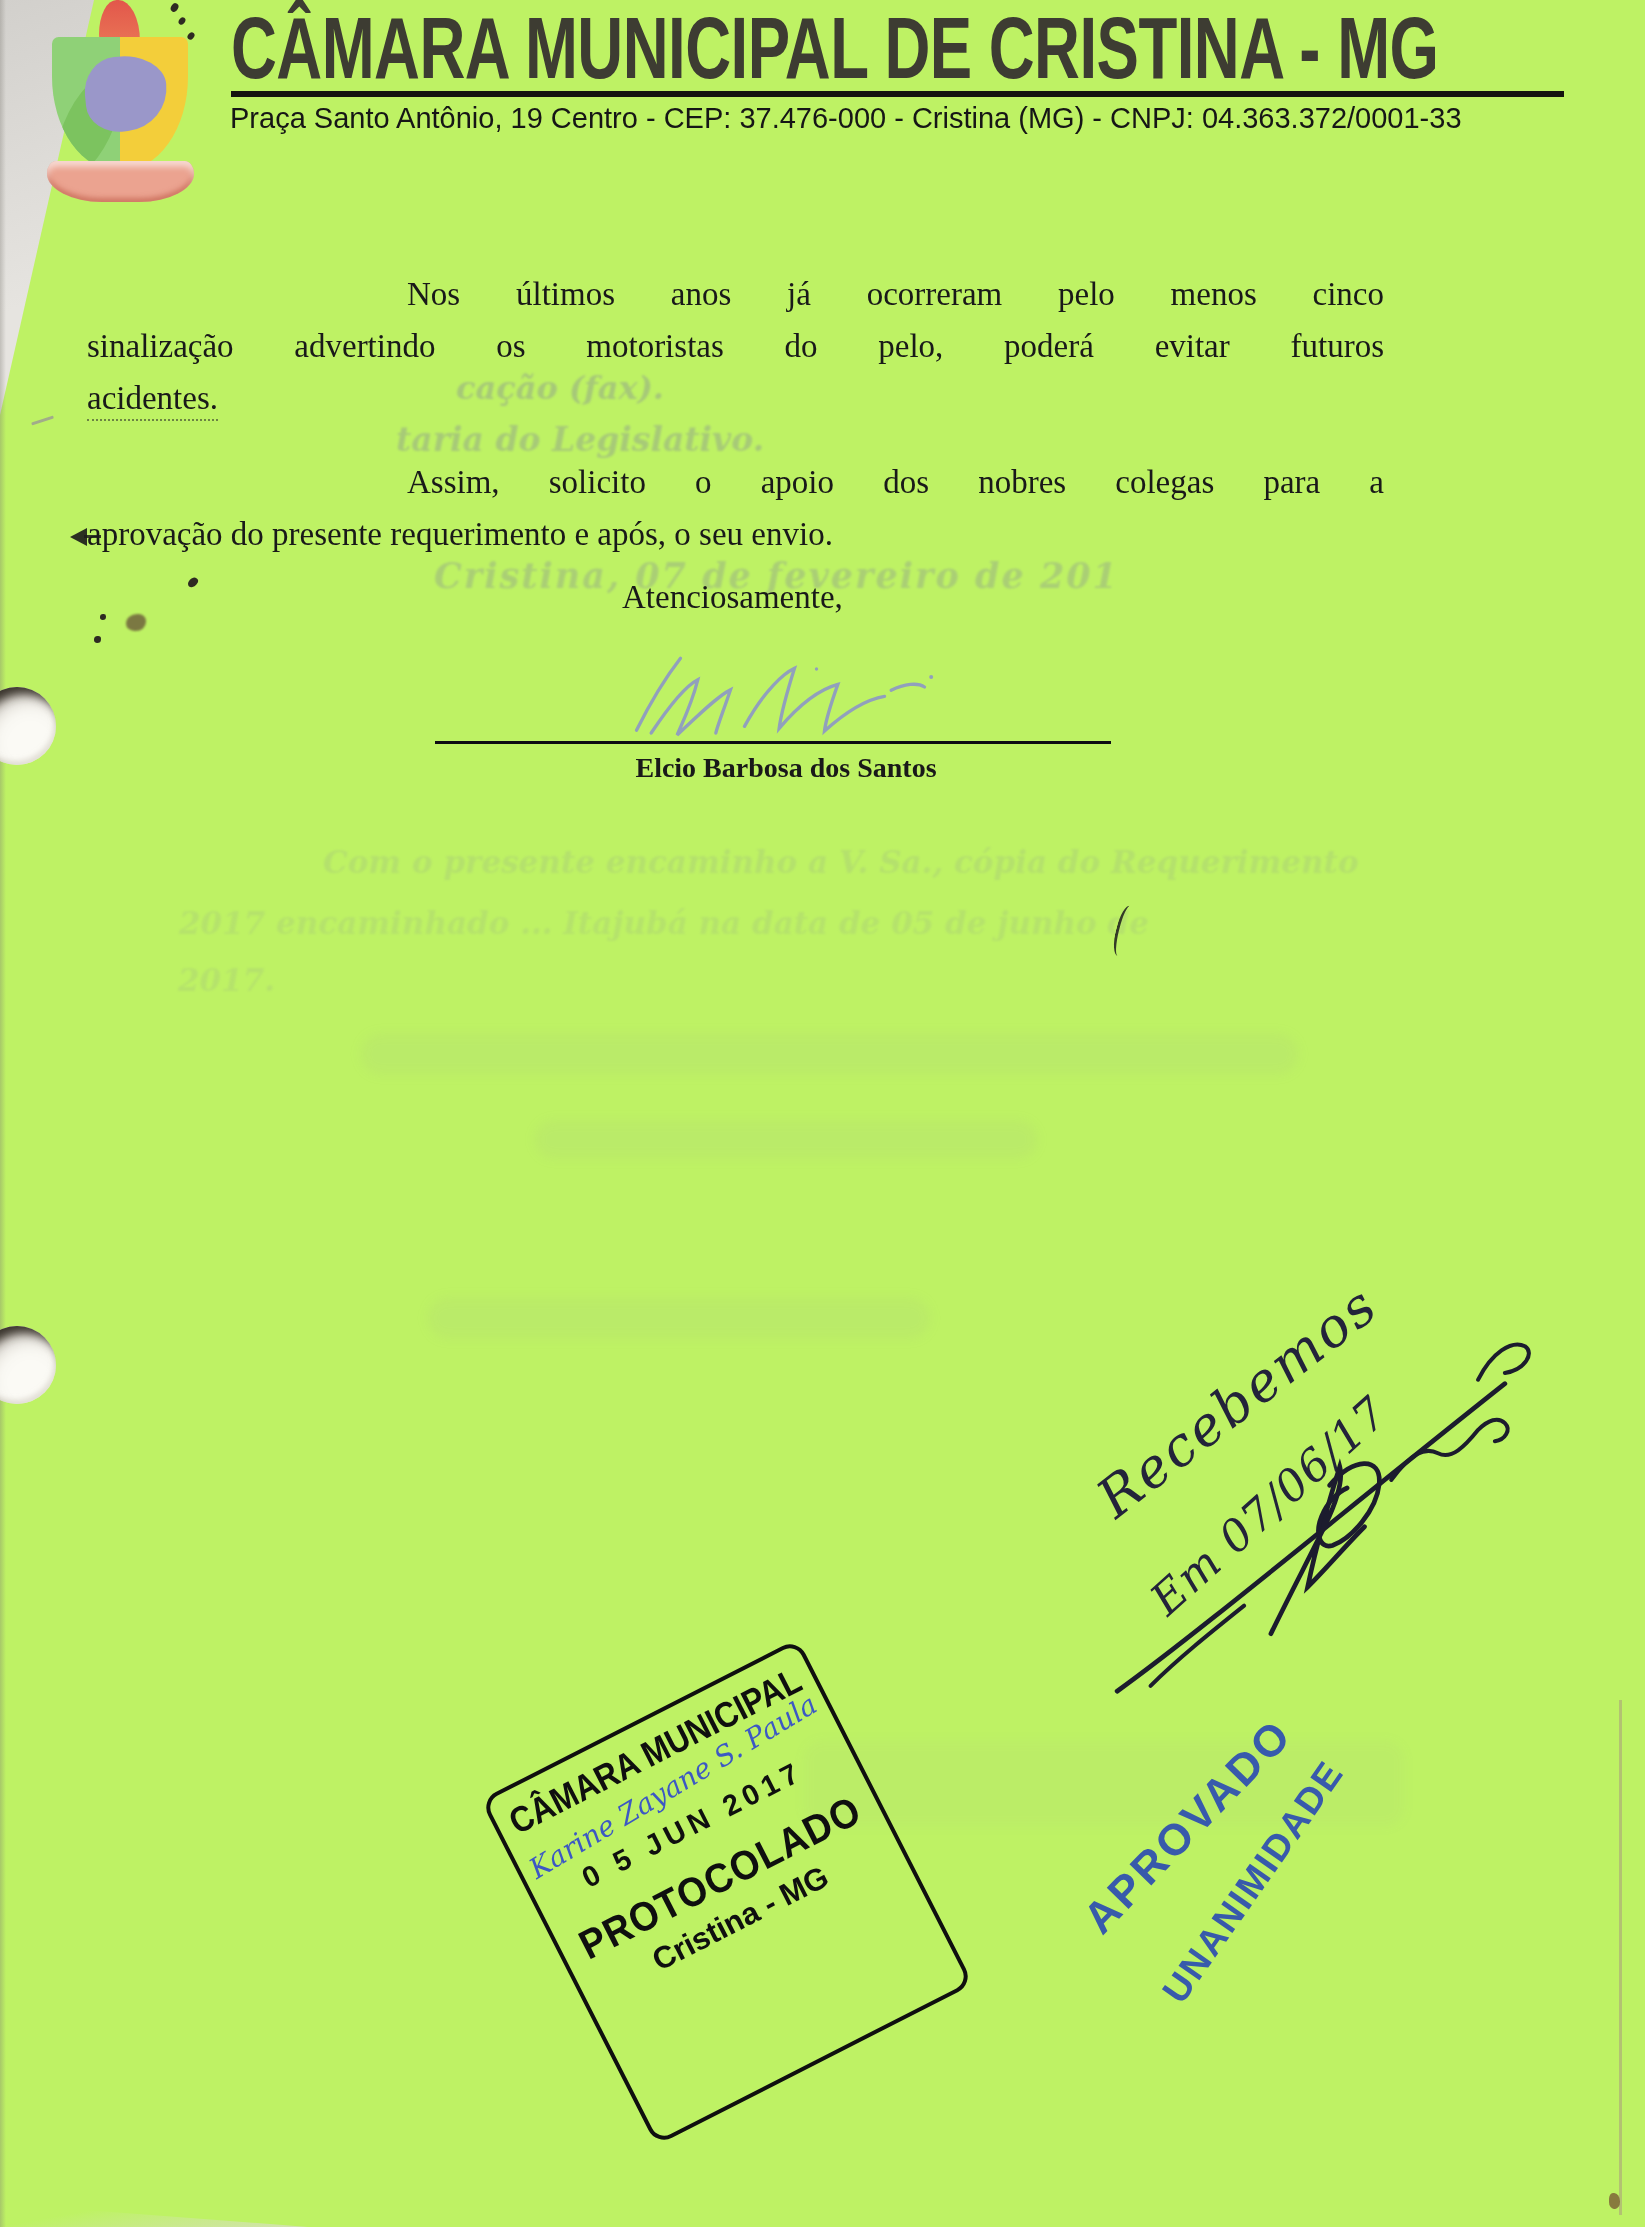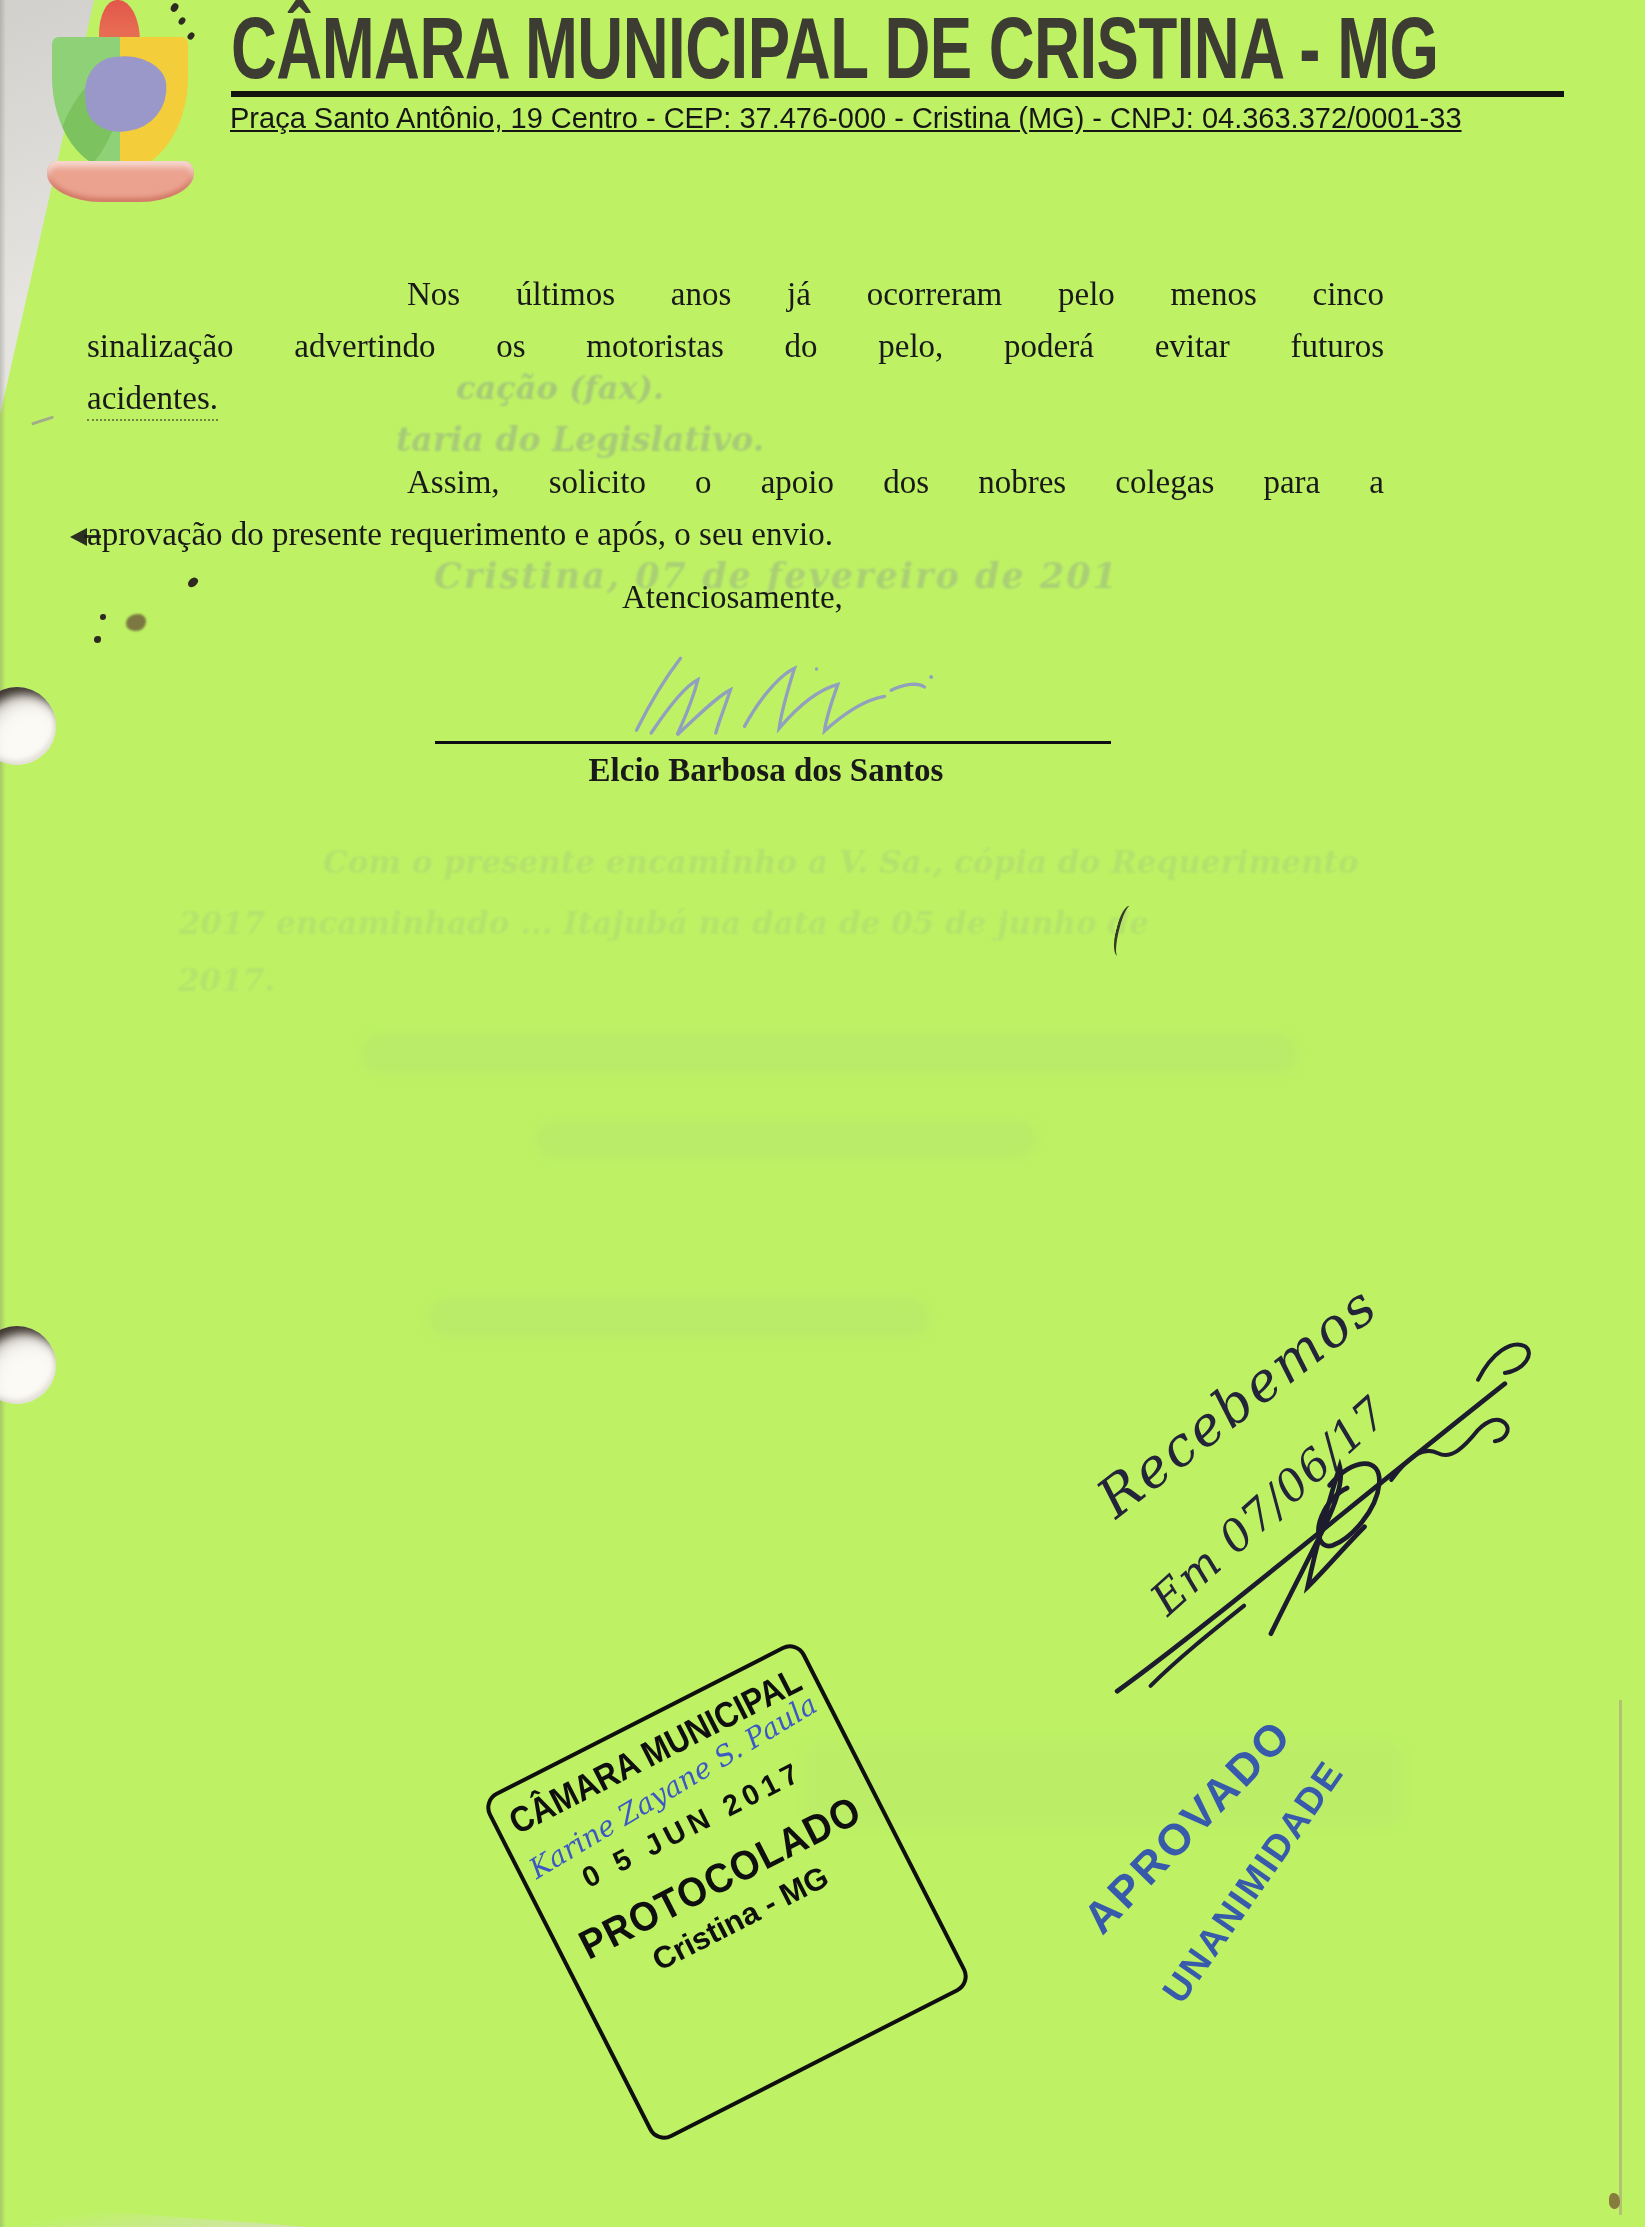--- a/index.html
+++ b/index.html
@@ -52,34 +52,34 @@
   .logo .arc{position:absolute;left:32px;top:5.4px;width:100px;height:141px;border-radius:50%;
     border:7.4px solid transparent;border-right-color:#e8923e;transform:rotate(24deg);}
   .logo .banner{position:absolute;left:0;top:161px;width:147px;height:41px;
     background:#eba390;border-radius:12px 12px 48% 48%/16px 16px 90% 90%;
     box-shadow:inset 0 5.4px 6.7px rgba(255,255,255,.6), inset 0 -4px 5.4px rgba(190,90,70,.6);}
   .logo .cutmark{position:absolute;background:#2e2a22;border-radius:50%;}
   .title{position:absolute;left:231px;top:4px;font-family:"Liberation Sans",sans-serif;
     font-weight:bold;font-size:87px;line-height:1;letter-spacing:-0.7px;color:#3d3c32;
     transform:scaleX(.73);transform-origin:left top;white-space:nowrap;}
   .title-underline{position:absolute;left:231px;top:91px;width:1333px;height:6px;background:#14140f;}
-  .addr{position:absolute;font-family:"Liberation Sans",sans-serif;color:#161616;white-space:nowrap;text-decoration:underline;}
+  .addr{position:absolute;font-family:"Liberation Sans",sans-serif;color:#161616;white-space:nowrap;}
   .addr1{left:230px;top:102px;font-size:29px;}
   .addr2{left:230px;top:137px;font-size:29px;display:flex;gap:67px;}
   
   .para{position:absolute;left:87px;width:1297px;font-size:33px;}
   .pline{height:52px;line-height:52px;text-align:justify;text-align-last:justify;white-space:nowrap;}
   .pline.indent{padding-left:320px;width:977px;}
   .pline.last{text-align-last:left;white-space:normal;}
   .para1{top:226px;margin-top:42px;} .para2{top:456px;}
   .u-dotted{border-bottom:2.7px dotted rgba(40,40,40,.55);padding-bottom:2.7px;}
   .closing{position:absolute;left:622px;top:579px;font-size:33px;}
   .sig-line{position:absolute;left:435px;top:741px;width:676px;height:3.3px;background:#0d0d12;}
-  .signer-name{position:absolute;left:428px;top:752px;width:676px;text-align:center;
-    font-weight:bold;font-size:33px;}
+  .signer-name{position:absolute;left:448px;top:752px;width:676px;text-align:center;
+    font-weight:bold;font-size:28px;}
   .signer-role{position:absolute;left:436px;top:808px;width:676px;text-align:center;font-size:32px;}
   .sig-ink{position:absolute;left:616px;top:649px;width:361px;height:100px;}
   
   .ghost{position:absolute;font-family:"DejaVu Serif",serif;font-style:italic;font-weight:bold;
     color:#8fa08c;white-space:nowrap;pointer-events:none;}
   .g1{left:456px;top:369px;font-size:32px;opacity:.5;filter:blur(1px);}
   .g2{left:396px;top:420px;font-size:33px;opacity:.48;filter:blur(1px);}
   .g3{left:434px;top:555px;font-size:35px;opacity:.42;filter:blur(1.3px);letter-spacing:2px;}
   .g4{left:323px;top:844px;font-size:31px;opacity:.2;filter:blur(1.3px);}
   .g5{left:179px;top:905px;font-size:31px;opacity:.18;filter:blur(1.3px);}

